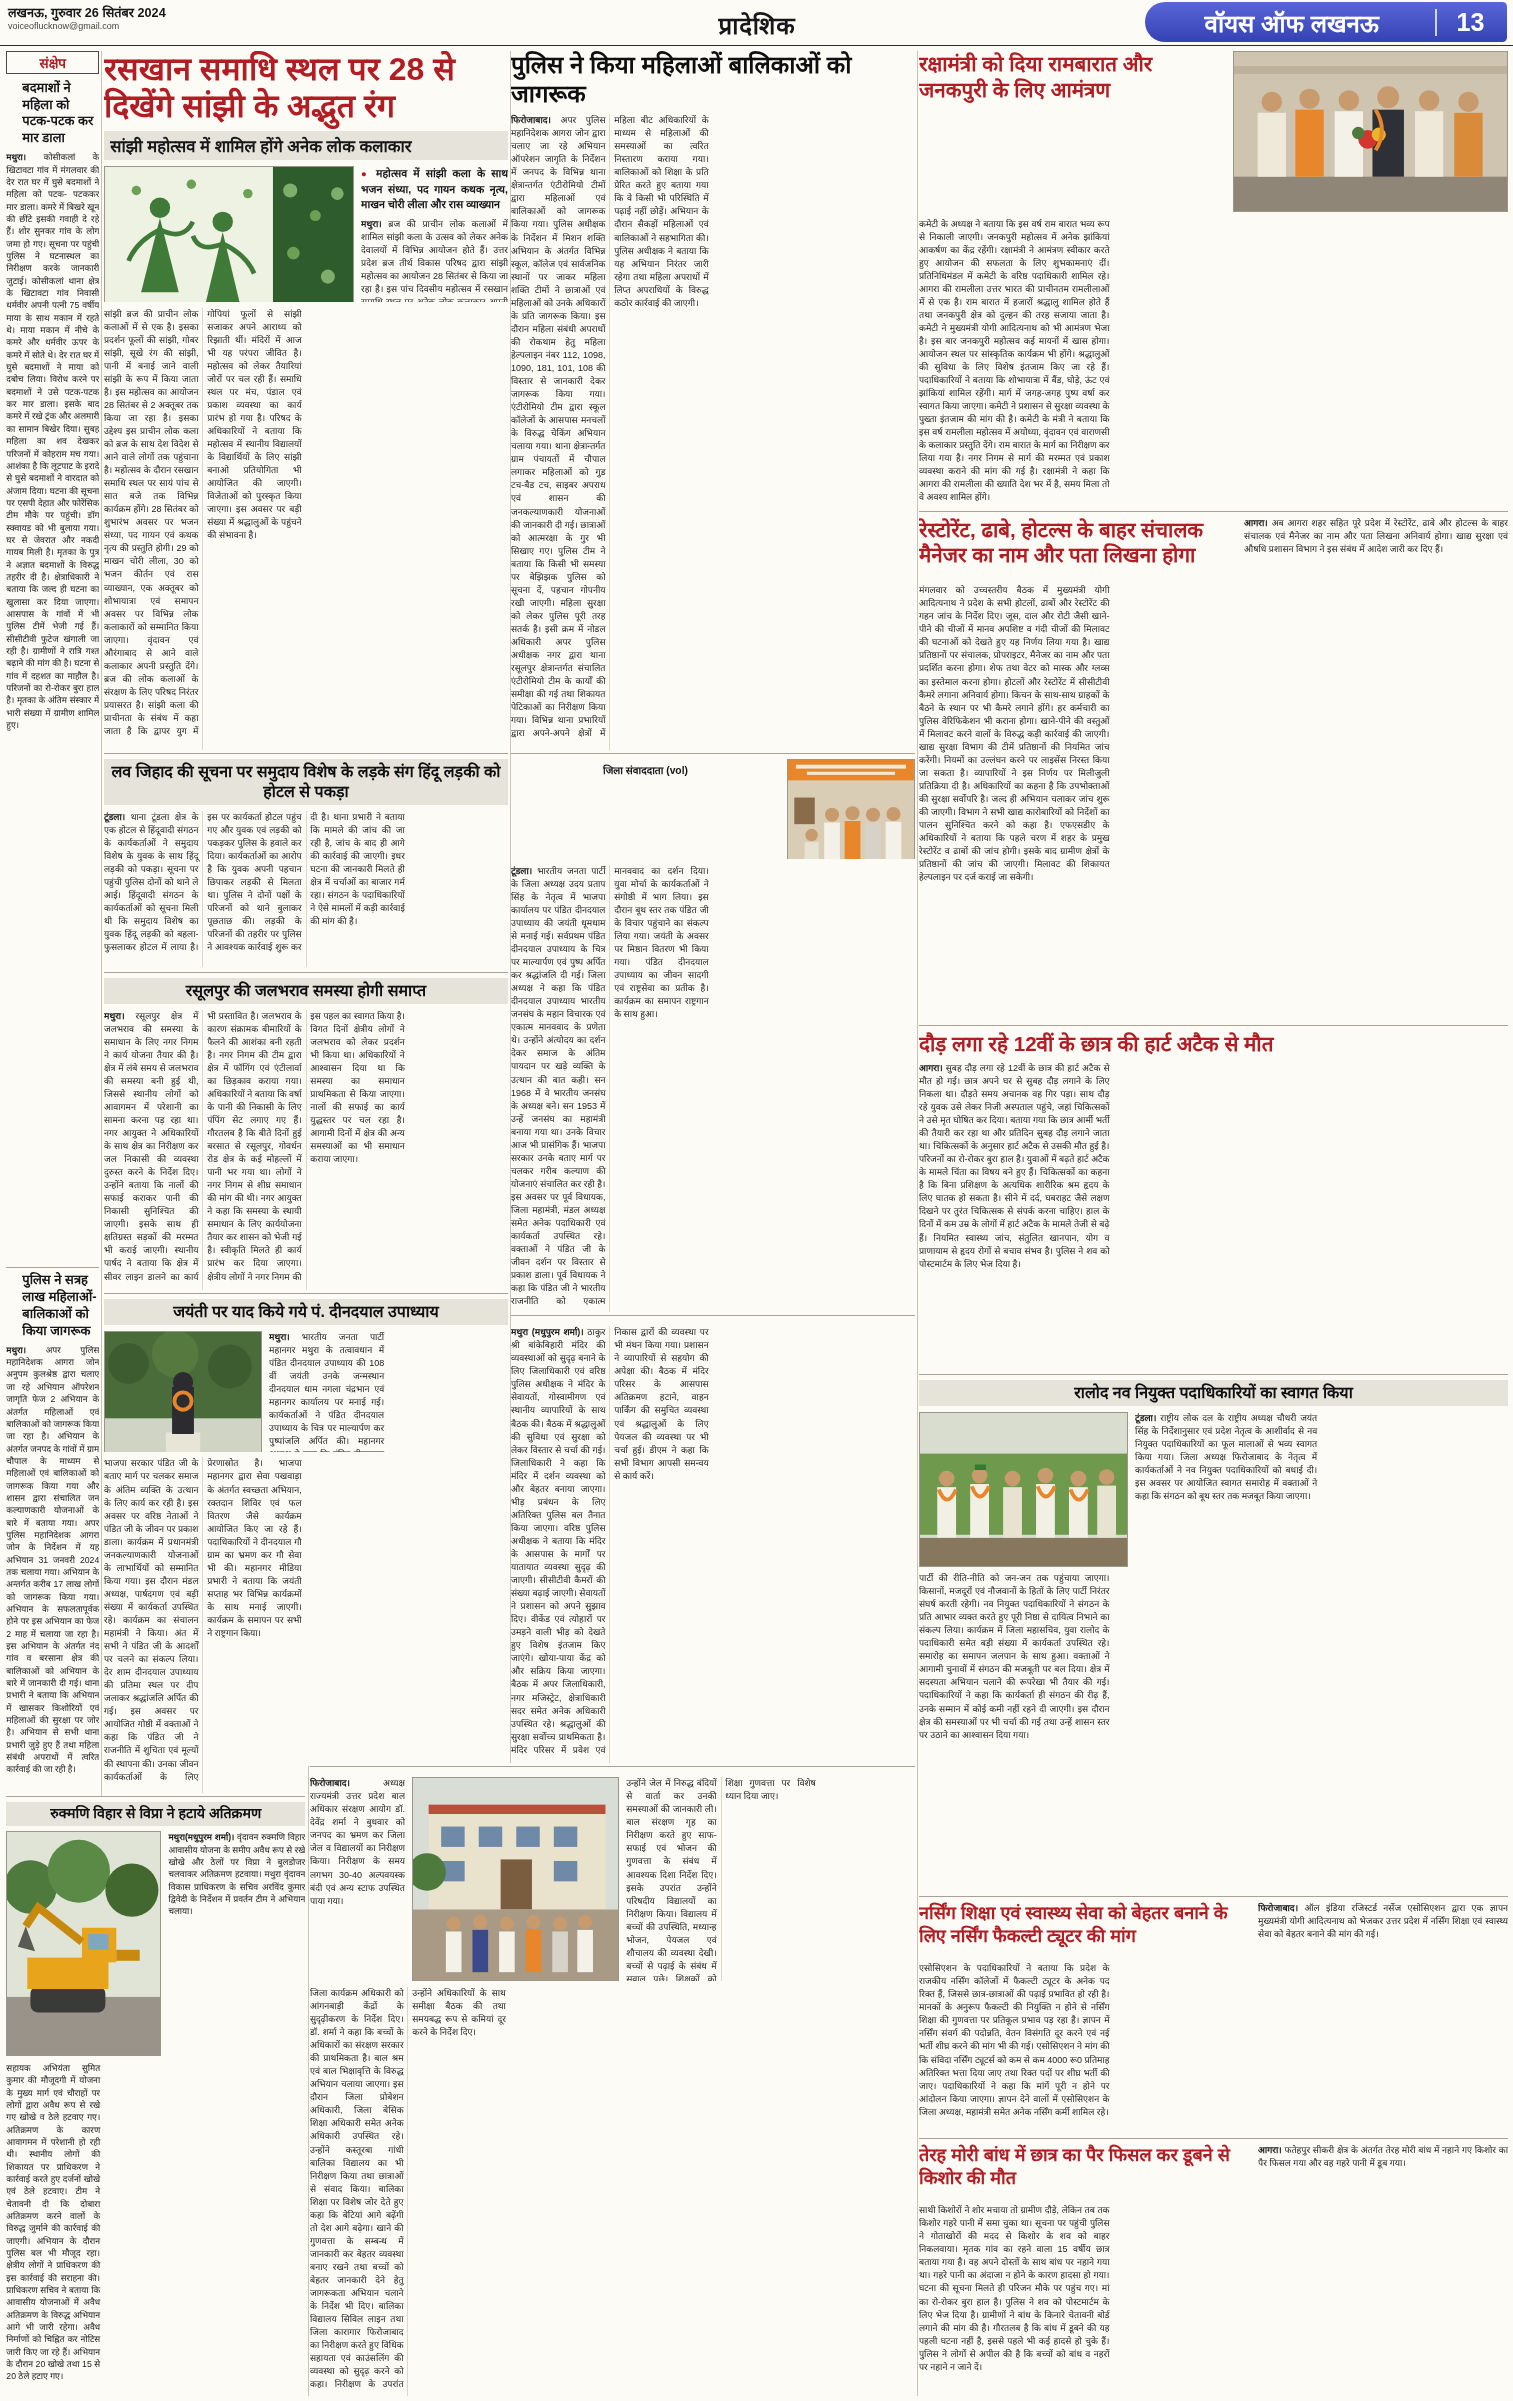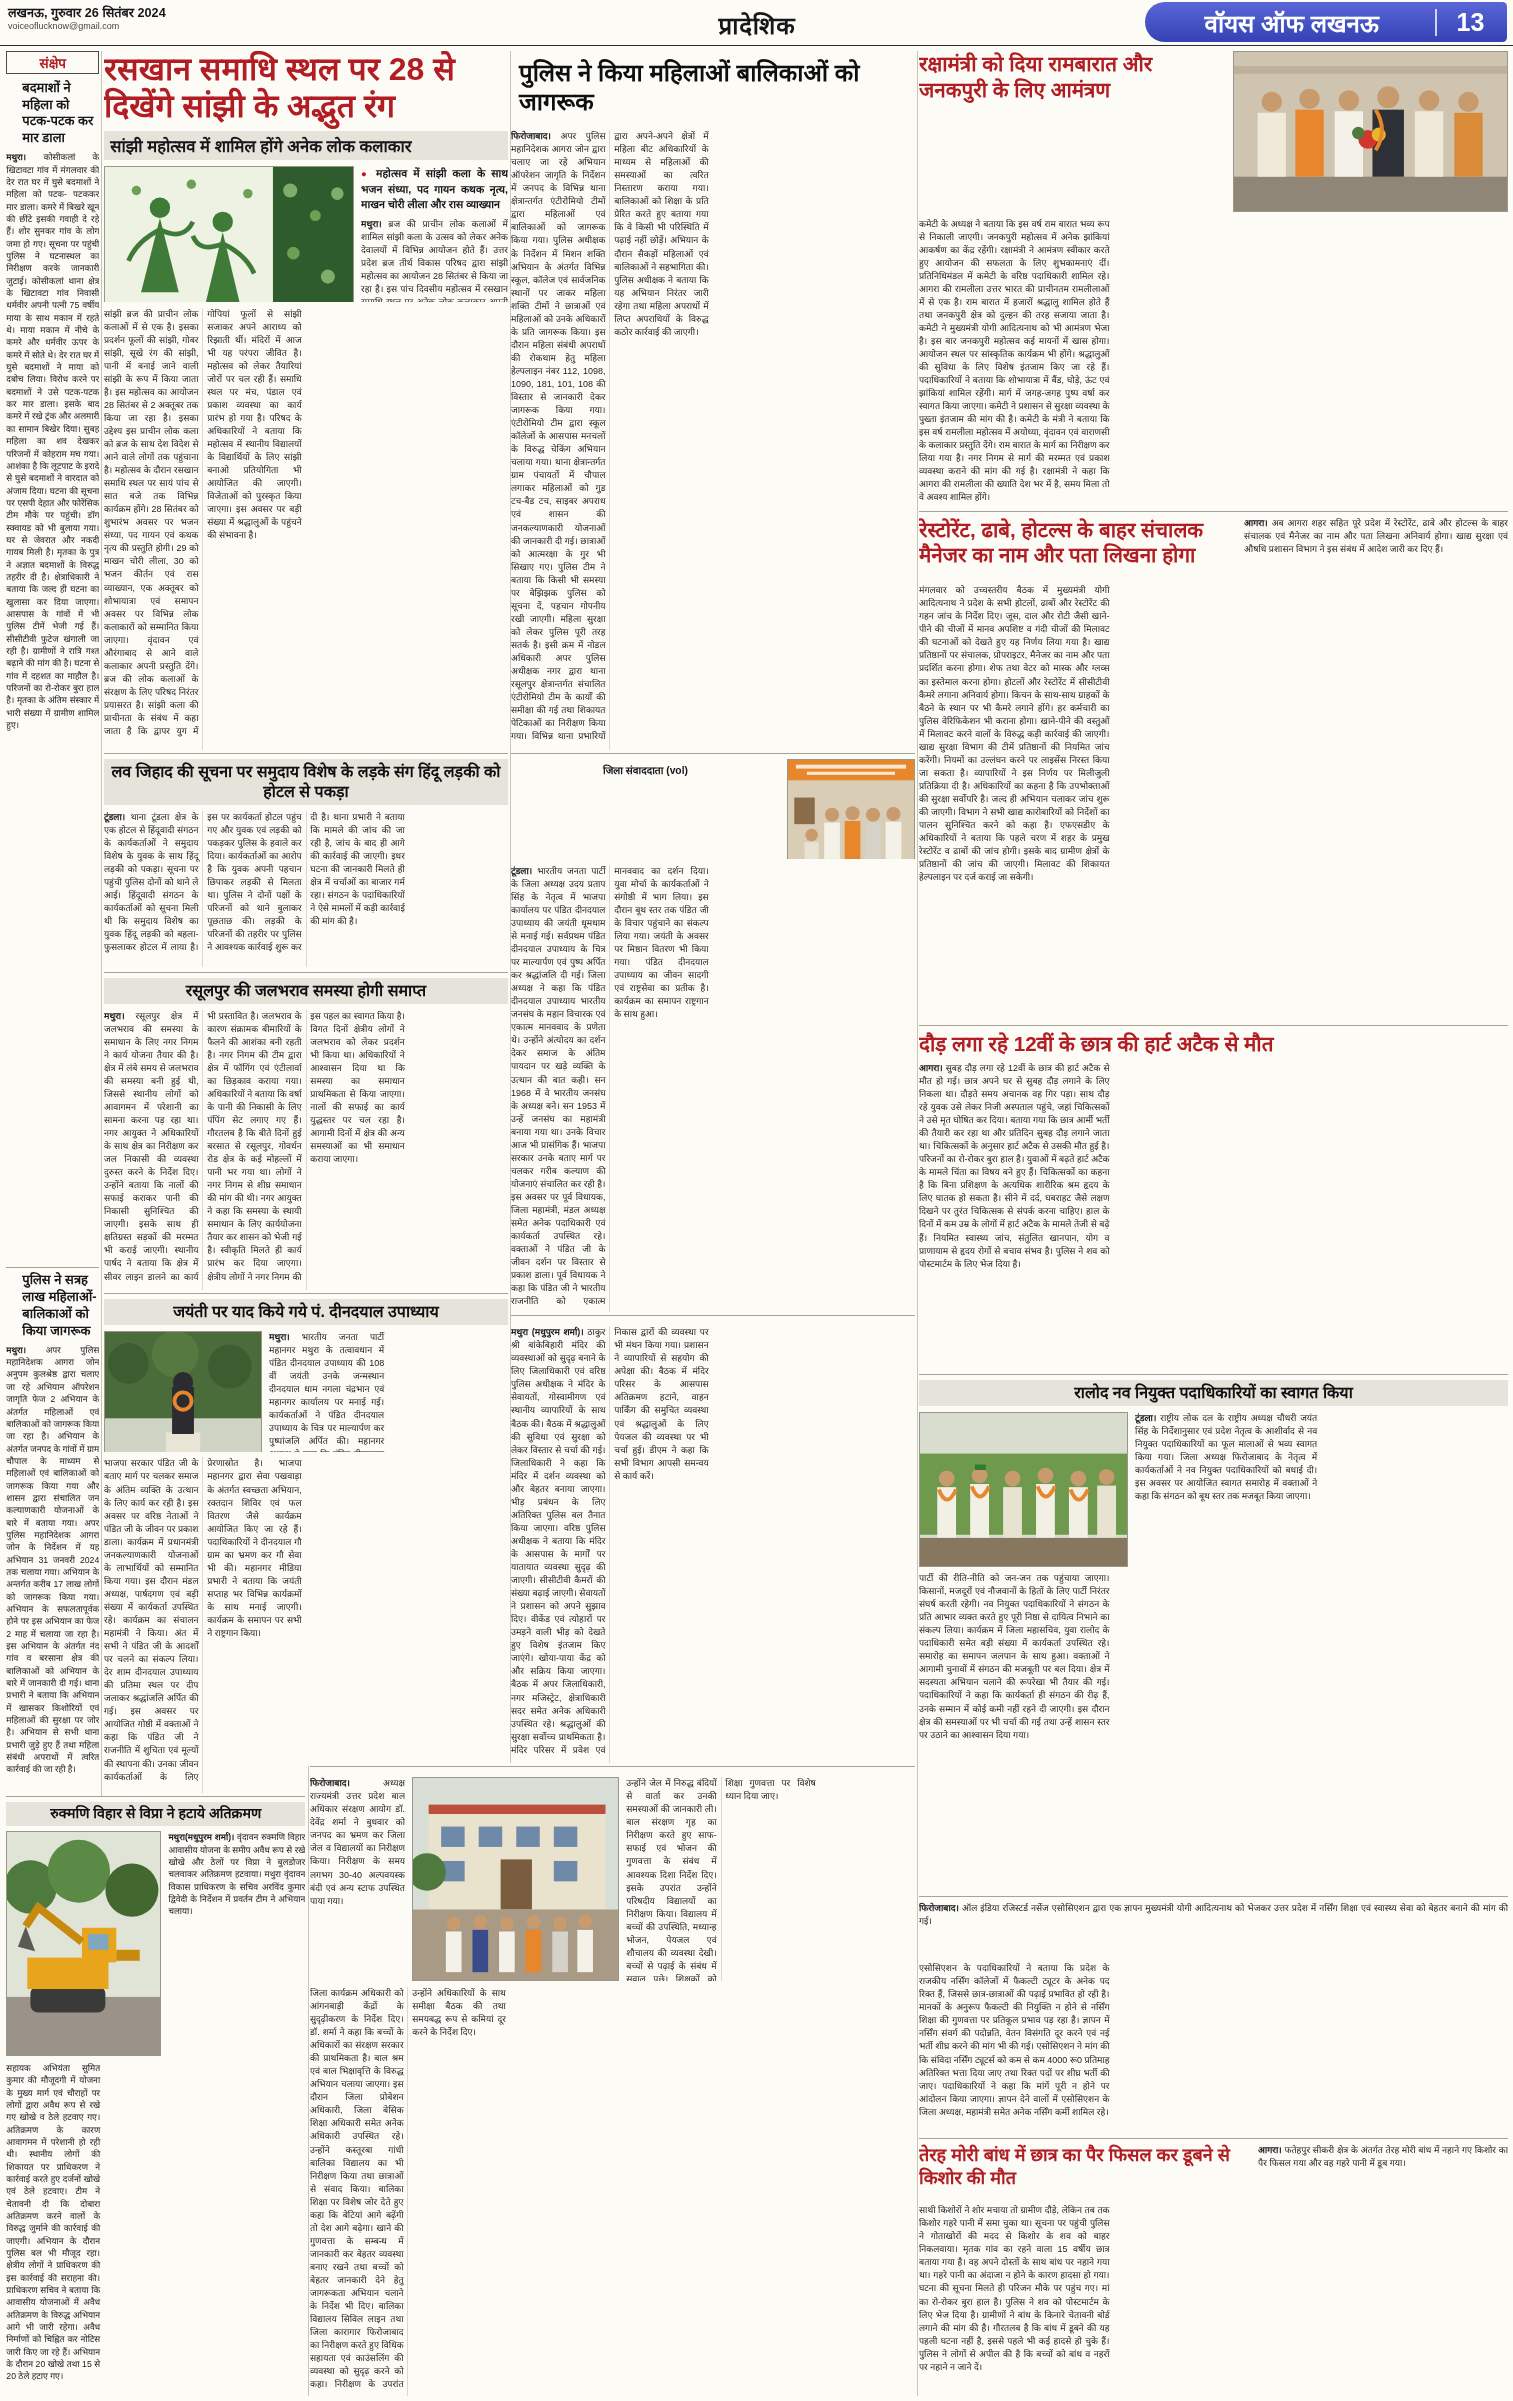--- a/index.html
+++ b/index.html
@@ -28,21 +28,21 @@
   .bt{border-top:0.8px solid #a8a296;padding-top:4.7px;}
   .txt{font-size:9px;line-height:1.45;text-align:justify;color:#1b1b1d;}
   .txt-s{font-size:8.7px;line-height:1.42;text-align:justify;color:#1b1b1d;}
   .dl{font-weight:bold;}
   .cols{column-gap:8.7px;column-rule:0.8px solid #ddd8cb;column-fill:auto;overflow:hidden;}
   .c2{column-count:2;} .c3{column-count:3;} .c4{column-count:4;} .c6{column-count:6;}
   .grow{flex:1 1 auto;min-height:0;margin-top:5.5px;}
   .grow>.cols{height:100%;}
   .row{display:flex;gap:7.1px;overflow:hidden;}
   .h-xl{font-size:32px;line-height:1.16;font-weight:bold;color:var(--red);margin:0;}
-  .h-lg{font-size:24px;line-height:1.2;font-weight:bold;color:#0f0f10;margin:8px;}
+  .h-lg{font-size:24px;line-height:1.2;font-weight:bold;color:#0f0f10;margin:0;}
   .h-red{font-size:20.6px;line-height:1.25;font-weight:bold;color:var(--red);margin:0;}
   .h-red-sm{font-size:18px;line-height:1.28;font-weight:bold;color:var(--red);margin:0;}
   .bar-head{background:var(--bar);font-weight:bold;text-align:center;padding:3.2px 6.3px;font-size:16px;line-height:1.25;color:#101012;}
   .subhead{background:var(--bar);font-weight:bold;font-size:16.6px;padding:3.2px 6.3px;margin-top:5.5px;}
   .byline{font-weight:bold;font-size:10.3px;text-align:center;margin-top:4.7px;}
   .hilite{font-size:10.7px;font-weight:bold;line-height:1.45;text-align:justify;}
   .hilite .blt{color:var(--red);font-size:9.5px;}
 
   
   .photo{flex:0 0 auto;border:0.8px solid #9b968a;background:#cfcabd;overflow:hidden;}
@@ -312,20 +312,21 @@
       </div>
       <p class="cols c2 txt" style="margin:0;flex:1;height:155px;"><span class="dl">टूंडला।</span> <span>राष्ट्रीय लोक दल के राष्ट्रीय अध्यक्ष चौधरी जयंत सिंह के निर्देशानुसार एवं प्रदेश नेतृत्व के आशीर्वाद से नव नियुक्त पदाधिकारियों का फूल मालाओं से भव्य स्वागत किया गया। जिला अध्यक्ष फिरोजाबाद के नेतृत्व में कार्यकर्ताओं ने नव नियुक्त पदाधिकारियों को बधाई दी। इस अवसर पर आयोजित स्वागत समारोह में वक्ताओं ने कहा कि संगठन को बूथ स्तर तक मजबूत किया जाएगा।</span></p>
     </div>
     <div class="grow">
         <p class="cols c3 txt" style="margin:0;">पार्टी की रीति-नीति को जन-जन तक पहुंचाया जाएगा। किसानों, मजदूरों एवं नौजवानों के हितों के लिए पार्टी निरंतर संघर्ष करती रहेगी। नव नियुक्त पदाधिकारियों ने संगठन के प्रति आभार व्यक्त करते हुए पूरी निष्ठा से दायित्व निभाने का संकल्प लिया। कार्यक्रम में जिला महासचिव, युवा रालोद के पदाधिकारी समेत बड़ी संख्या में कार्यकर्ता उपस्थित रहे। समारोह का समापन जलपान के साथ हुआ। वक्ताओं ने आगामी चुनावों में संगठन की मजबूती पर बल दिया। क्षेत्र में सदस्यता अभियान चलाने की रूपरेखा भी तैयार की गई। पदाधिकारियों ने कहा कि कार्यकर्ता ही संगठन की रीढ़ हैं, उनके सम्मान में कोई कमी नहीं रहने दी जाएगी। इस दौरान क्षेत्र की समस्याओं पर भी चर्चा की गई तथा उन्हें शासन स्तर पर उठाने का आश्वासन दिया गया।</p>
       </div>
   </section>
 
   <section class="art bt" style="left:919px;top:1896px;width:589px;height:239px;">
     <div class="row" style="height:55px;">
+      <h2 class="h-red-sm" style="width:332px;">नर्सिंग शिक्षा एवं स्वास्थ्य सेवा को बेहतर बनाने के लिए नर्सिंग फैकल्टी ट्यूटर की मांग</h2>
       <p class="txt" style="margin:0;flex:1;overflow:hidden;"><span class="dl">फिरोजाबाद।</span> <span>ऑल इंडिया रजिस्टर्ड नर्सेज एसोसिएशन द्वारा एक ज्ञापन मुख्यमंत्री योगी आदित्यनाथ को भेजकर उत्तर प्रदेश में नर्सिंग शिक्षा एवं स्वास्थ्य सेवा को बेहतर बनाने की मांग की गई।</span></p>
     </div>
     <div class="grow">
         <p class="cols c3 txt" style="margin:0;">एसोसिएशन के पदाधिकारियों ने बताया कि प्रदेश के राजकीय नर्सिंग कॉलेजों में फैकल्टी ट्यूटर के अनेक पद रिक्त हैं, जिससे छात्र-छात्राओं की पढ़ाई प्रभावित हो रही है। मानकों के अनुरूप फैकल्टी की नियुक्ति न होने से नर्सिंग शिक्षा की गुणवत्ता पर प्रतिकूल प्रभाव पड़ रहा है। ज्ञापन में नर्सिंग संवर्ग की पदोन्नति, वेतन विसंगति दूर करने एवं नई भर्ती शीघ्र करने की मांग भी की गई। एसोसिएशन ने मांग की कि संविदा नर्सिंग ट्यूटर्स को कम से कम 4000 रू0 प्रतिमाह अतिरिक्त भत्ता दिया जाए तथा रिक्त पदों पर शीघ्र भर्ती की जाए। पदाधिकारियों ने कहा कि मांगें पूरी न होने पर आंदोलन किया जाएगा। ज्ञापन देने वालों में एसोसिएशन के जिला अध्यक्ष, महामंत्री समेत अनेक नर्सिंग कर्मी शामिल रहे।</p>
       </div>
   </section>
 
   <section class="art bt" style="left:919px;top:2138px;width:589px;height:258px;">
     <div class="row" style="height:55px;">
       <h2 class="h-red-sm" style="width:332px;">तेरह मोरी बांध में छात्र का पैर फिसल कर डूबने से किशोर की मौत</h2>

